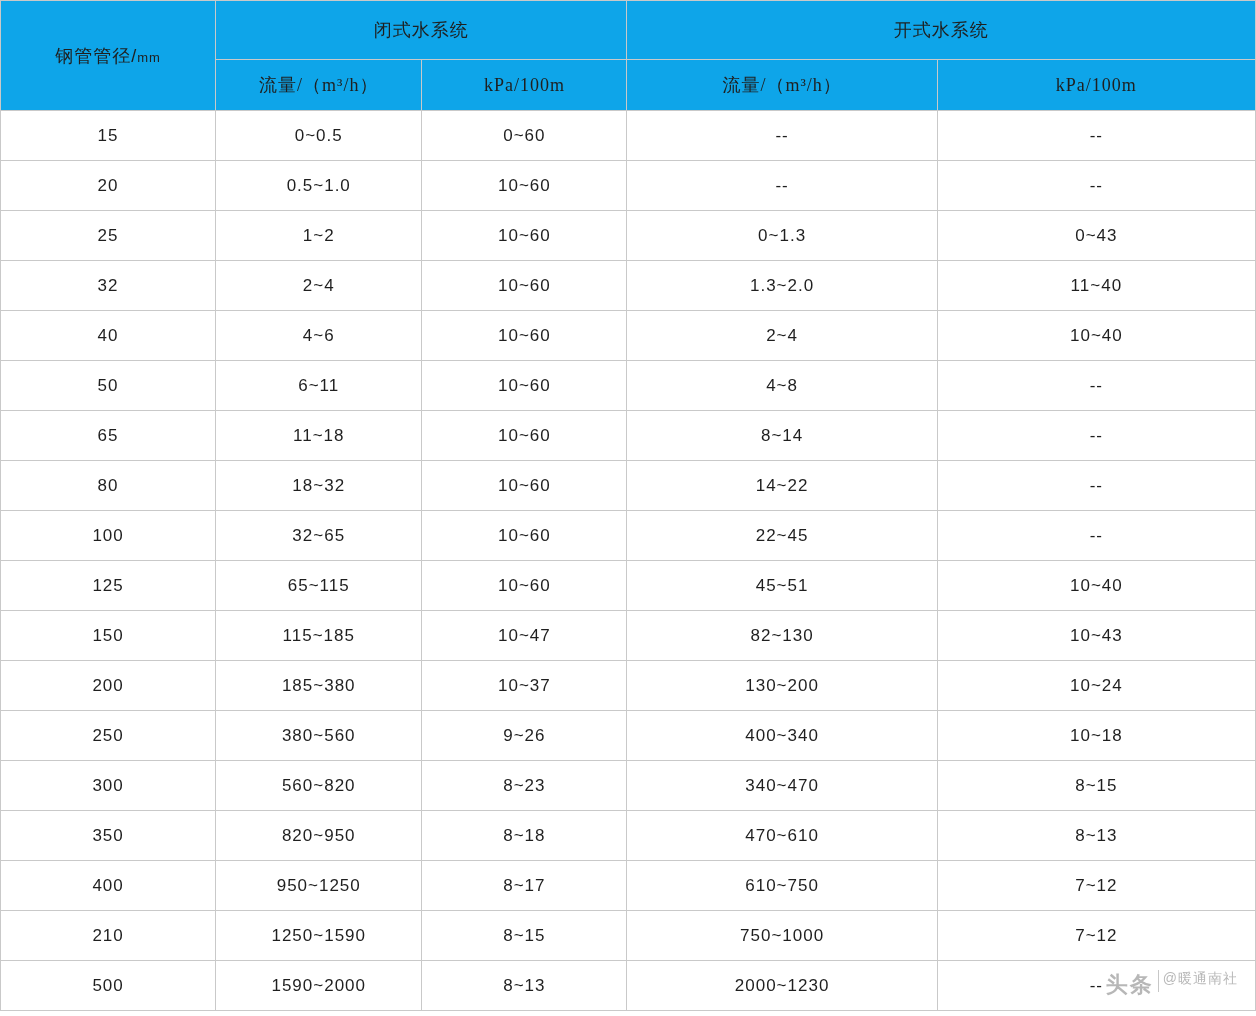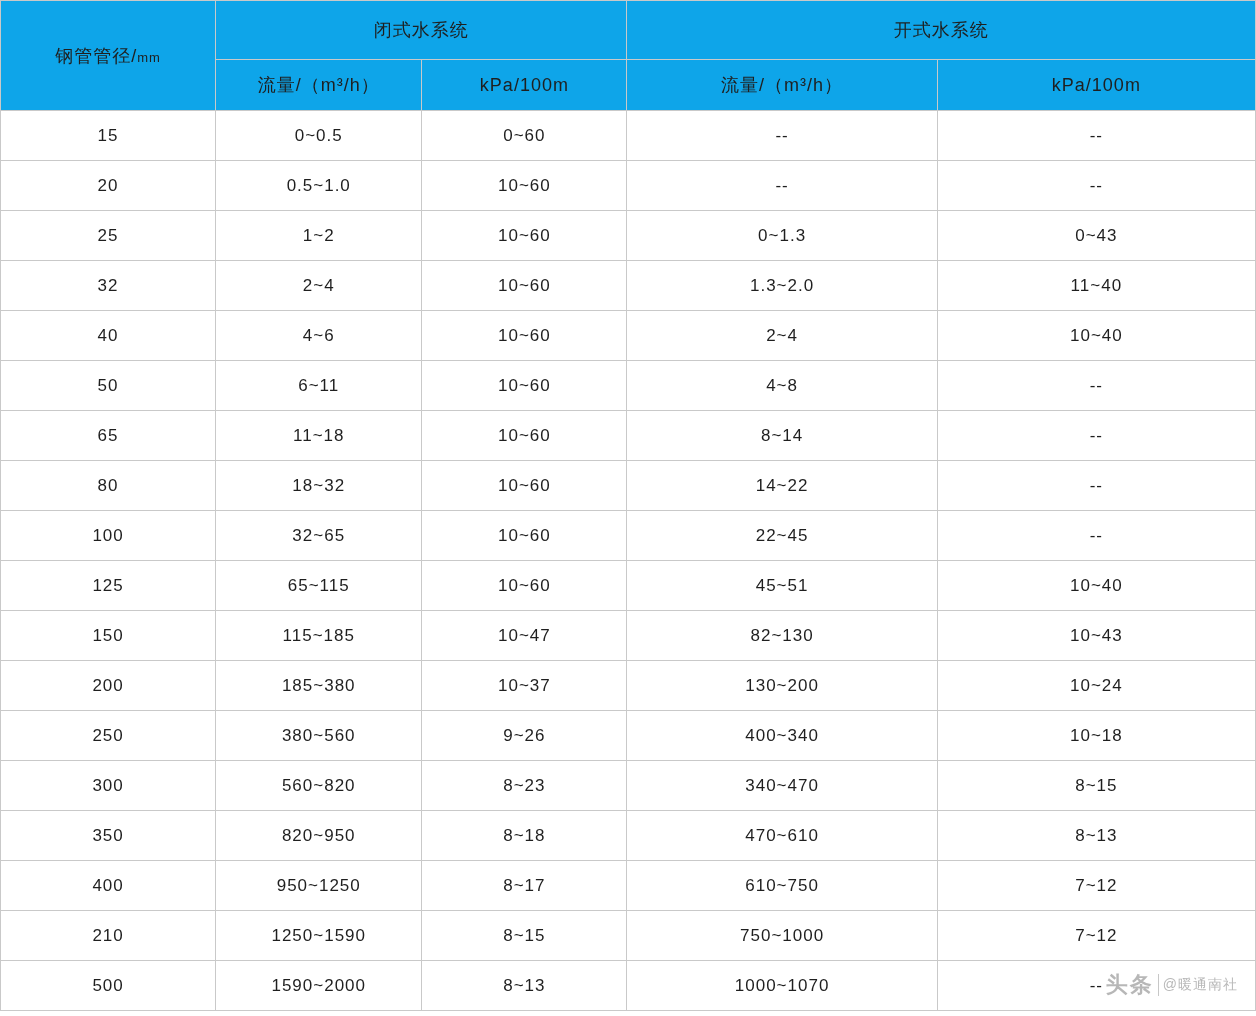--- a/index.html
+++ b/index.html
@@ -39,20 +39,21 @@
   table.pipe-table thead th {
     background: #0ea5e9;
     font-size: 18px;
   }
   .hdr-top {
     height: 58px;
   }
   .hdr-sub {
     height: 50px;
     font-size: 17px;
+    font-family: Liberation Serif, serif;
   }
   .col-dn {
     width: 215px;
   }
   .col-cf {
     width: 206px;
   }
   .col-ck {
     width: 205px;
   }
@@ -74,21 +75,20 @@
   }
   .unit-sub {
     font-size: 13px;
     vertical-align: baseline;
   }
   .watermark {
     position: absolute;
     right: 18px;
     bottom: 16px;
     display: flex;
-    align-items: center;
     gap: 4px;
     opacity: 0.62;
     pointer-events: none;
   }
   .wm-logo {
     font-size: 22px;
     font-weight: bold;
     color: #8c8c8c;
     letter-spacing: 2px;
     font-family: "DejaVu Sans", sans-serif;
@@ -248,21 +248,21 @@
           <td class="dn-cell">210</td>
           <td>1250~1590</td>
           <td>8~15</td>
           <td>750~1000</td>
           <td>7~12</td>
         </tr>
         <tr>
           <td class="dn-cell">500</td>
           <td>1590~2000</td>
           <td>8~13</td>
-          <td>1000~1070</td>
+          <td>2000~1230</td>
           <td>--</td>
         </tr>
       </tbody>
   </table>
 </div>
 
 <div class="watermark">
   <span class="wm-logo">头条</span>
   <span class="wm-sep"></span>
   <span class="wm-text">@暖通南社</span>

